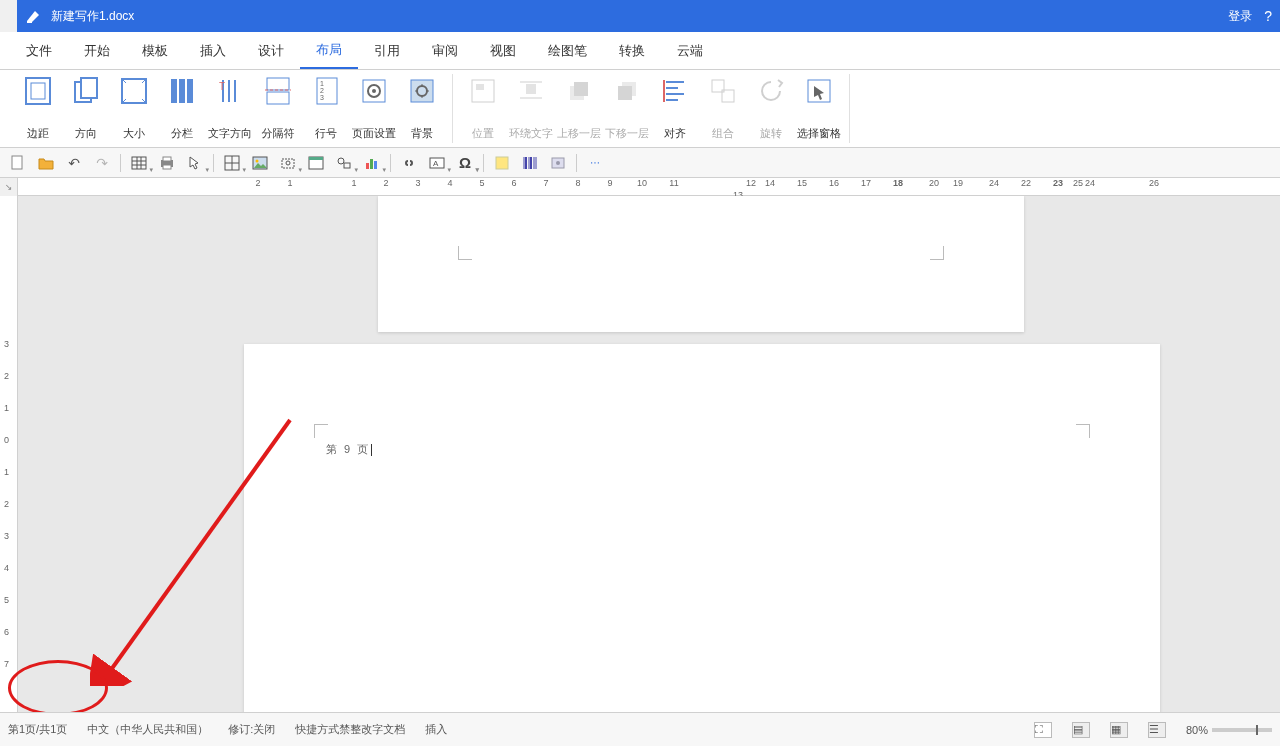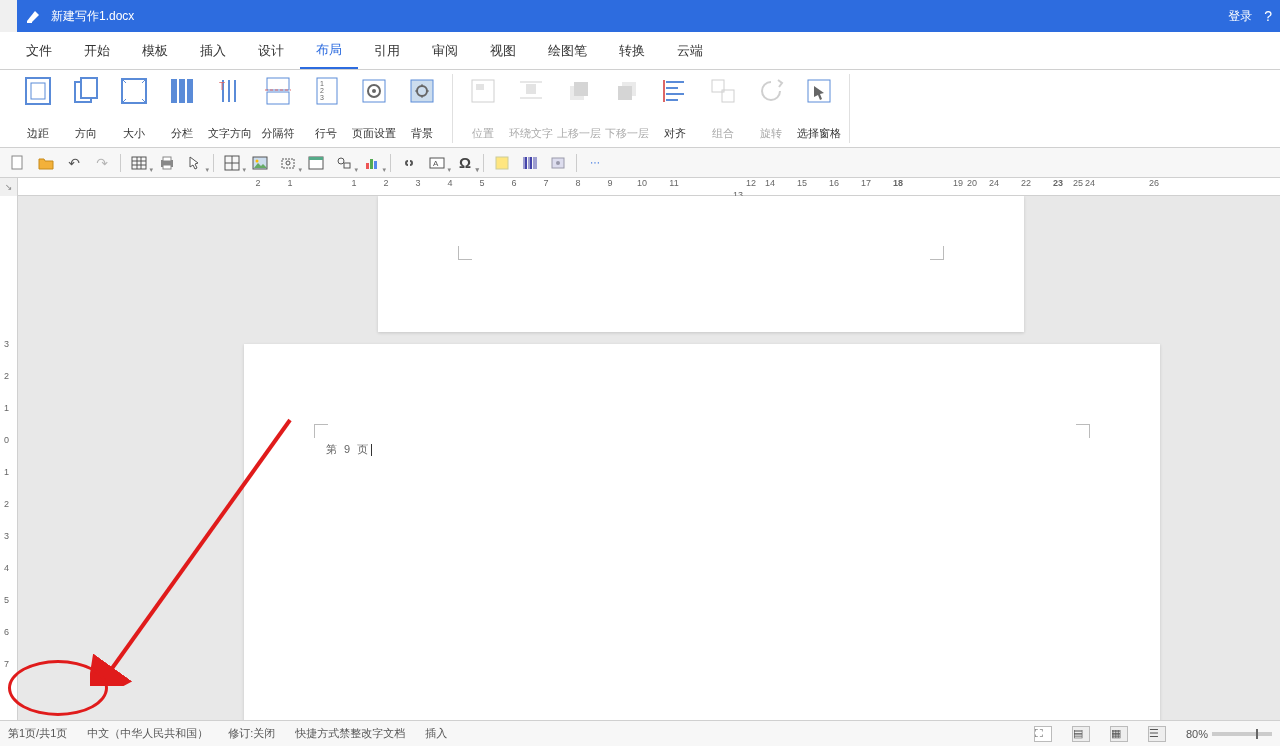--- a/index.html
+++ b/index.html
@@ -51,21 +51,21 @@
 .page2 .text { position: absolute; left: 82px; top: 98px; font-size: 11px; color: #666; letter-spacing: 2px; }
 .page2 .cursor { display:inline-block; width:1px; height:12px; background:#333; vertical-align:middle; margin-left:1px; }
 .page2 .mm-tl { position:absolute; left: 70px; top: 80px; width: 14px; height: 14px; border-left:1px solid #bbb; border-top:1px solid #bbb; }
 .page2 .mm-tr { position:absolute; right: 70px; top: 80px; width: 14px; height: 14px; border-right:1px solid #bbb; border-top:1px solid #bbb; }
 
 
 .red-oval { position: absolute; left: 8px; bottom: 8px; width: 100px; height: 56px; border: 3px solid #e01b1b; border-radius: 50%; pointer-events: none; }
 .red-arrow { position: absolute; pointer-events: none; }
 
 
-.statusbar { position: absolute; left: 0; right: 0; bottom: 0; height: 26px; background: #f7f7f7; border-top: 1px solid #d0d0d0; display: flex; align-items: center; font-size: 11px; color: #555; padding: 0 8px; gap: 20px; }
+.statusbar { position: absolute; left: 0; right: 0; bottom: 0; height: 34px; background: #f7f7f7; border-top: 1px solid #d0d0d0; display: flex; align-items: center; font-size: 11px; color: #555; padding: 0 8px; gap: 20px; }
 .statusbar .spacer { flex: 1; }
 .statusbar .viewbtn { width: 18px; height: 16px; border: 1px solid #bbb; background: #eee; }
 .statusbar .zoom { display:flex; align-items:center; gap:4px; }
 
 
 svg { display: block; }
 </style>
 </head>
 <body>
 
@@ -401,21 +401,21 @@
         <span class="tick" style="left: 384px;">10</span>
         <span class="tick" style="left: 416px;">11</span>
         <span class="tick" style="left: 448px; margin-left: 45px;">12</span>
         <span class="tick" style="left: 480px; margin-top: 12px;">13</span>
         <span class="tick" style="left: 512px;">14</span>
         <span class="tick" style="left: 544px;">15</span>
         <span class="tick" style="left: 576px;">16</span>
         <span class="tick" style="left: 608px;">17</span>
         <span class="tick" style="left: 640px; font-weight: bold;">18</span>
         <span class="tick" style="left: 700px;">19</span>
-        <span class="tick" style="left: 714px;">20</span>
+        <span class="tick" style="left: 676px;">20</span>
         <span class="tick" style="left: 736px;">24</span>
         <span class="tick" style="left: 768px;">22</span>
         <span class="tick" style="left: 800px; font-weight: bold;">23</span>
         <span class="tick" style="left: 832px;">24</span>
         <span class="tick" style="left: 820px;">25</span>
         <span class="tick" style="left: 896px;">26</span>
       </div>
   </div>
 </div>
 

